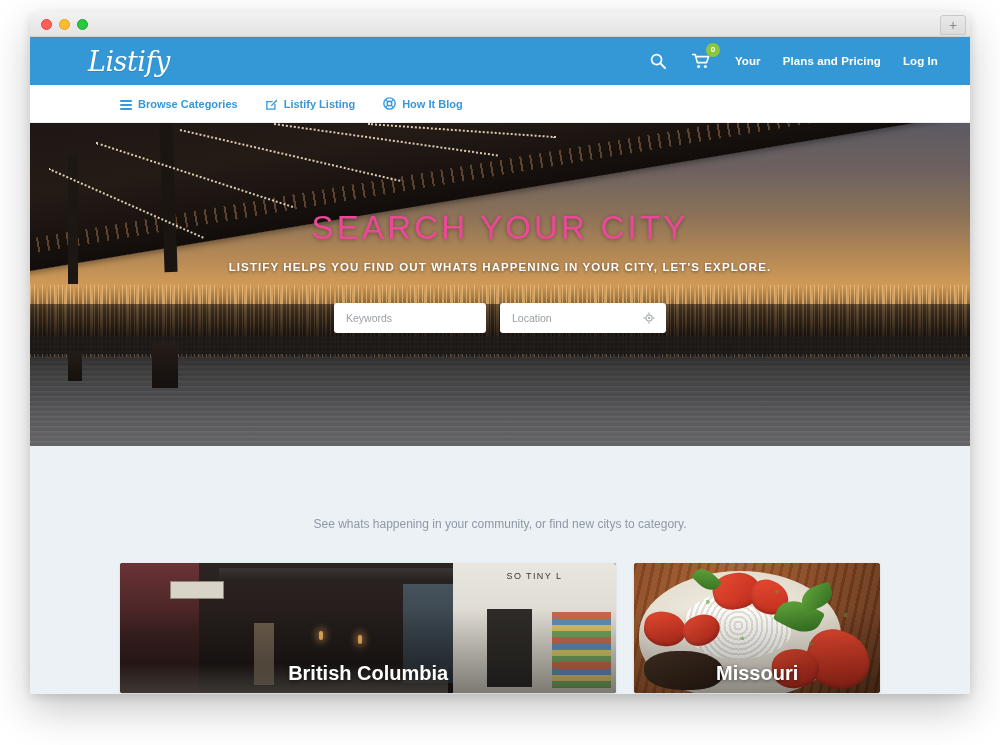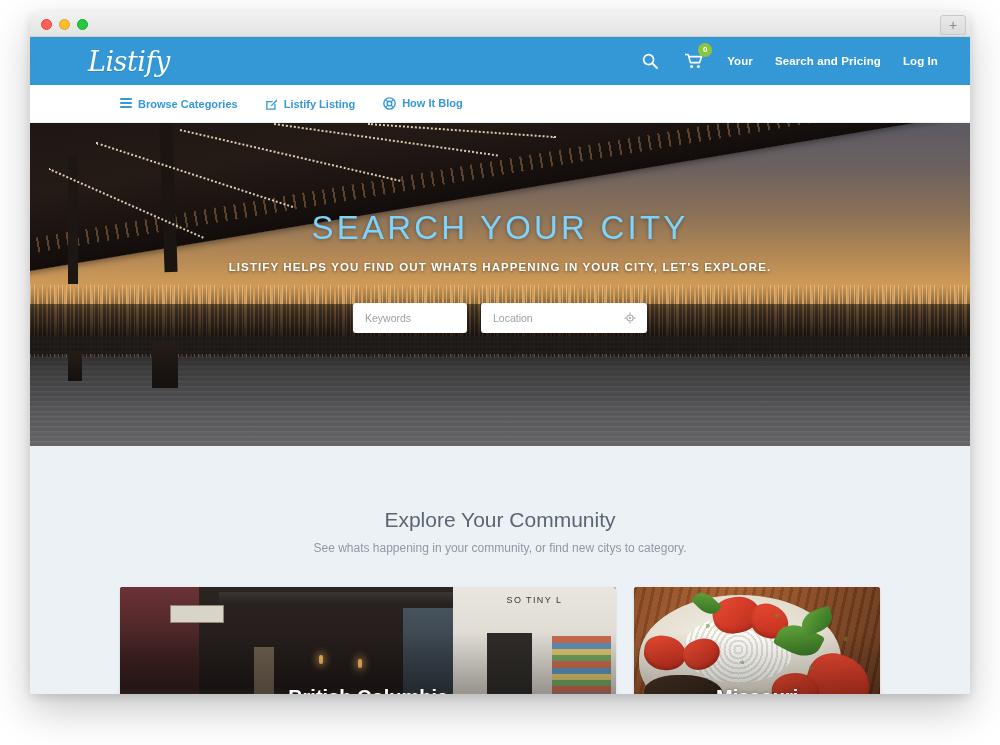--- a/index.html
+++ b/index.html
@@ -139,21 +139,21 @@
     background: #ffffff;
     border-bottom: 1px solid #eceff1;
     display: flex;
     align-items: center;
     padding-left: 90px;
     gap: 28px;
   }
 
   .sub-nav-item {
     display: flex;
-    align-items: flex-start;
+    align-items: flex-end;
     gap: 6px;
     color: #3498db;
     font-size: 11px;
     font-weight: bold;
     white-space: nowrap;
   }
   .sub-nav-item svg { display: block; flex: none; }
 
   .burger {
     width: 12px;
@@ -309,21 +309,21 @@
   }
 
   .hero-content {
     position: relative;
     z-index: 5;
     text-align: center;
     padding-top: 86px;
   }
 
   .hero-title {
-    color: #7dd3fc;
+    color: #ec4899;
     font-size: 33px;
     font-weight: normal;
     letter-spacing: 3.2px;
     text-shadow: 0 1px 4px rgba(0,0,0,0.35);
   }
 
   .hero-sub {
     margin-top: 14px;
     color: #ffffff;
     font-size: 11.5px;
@@ -343,21 +343,21 @@
   .field {
     position: relative;
     height: 30px;
     background: #ffffff;
     border-radius: 3px;
     display: flex;
     align-items: center;
     padding: 0 12px;
     box-shadow: 0 1px 3px rgba(0,0,0,0.18);
   }
-  .field-keywords { width: 114px; align-items: center; }
+  .field-keywords { width: 152px; align-items: center; }
   .field-location { width: 166px; }
   .field-category { width: 138px; }
 
   .field-text {
     font-size: 10.5px;
     color: #9aa0a6;
     font-family: "Liberation Sans", sans-serif;
   }
   .field-icon {
     position: absolute;
@@ -583,21 +583,21 @@
         <div class="hdr-icon-btn">
           <svg width="19" height="16" viewBox="0 0 19 16">
             <path d="M0.5 1.5 H3.2 L5.4 9.6 H14.6 L16.6 3.6 H4.1" fill="none" stroke="#ffffff" stroke-width="1.6" stroke-linecap="round" stroke-linejoin="round"></path>
             <circle cx="6.6" cy="13.4" r="1.5" fill="#ffffff"></circle>
             <circle cx="13.4" cy="13.4" r="1.5" fill="#ffffff"></circle>
           </svg>
           <span class="cart-badge">0</span>
         </div>
 
         <a class="hdr-link">Your</a>
-        <a class="hdr-link">Search and Pricing</a>
+        <a class="hdr-link">Plans and Pricing</a>
         <a class="hdr-link">Log In</a>
       </div>
     </div>
 
     <div class="sub-nav">
 
       <div class="sub-nav-item">
         <span class="burger">
           <i></i>
             <i></i>
@@ -673,21 +673,20 @@
               </svg>
             </span>
           </div>
 
 
         </div>
       </div>
     </div>
 
     <div class="explore">
-      <h2 class="explore-title">Explore Your Community</h2>
       <div class="explore-sub">See whats happening in your community, or find new citys to category.</div>
 
       <div class="city-grid">
 
         <div class="city-card wide">
           <div class="art-storefront">
             <div class="sf-bg"></div>
             <div class="sf-left"></div>
             <div class="sf-awning"></div>
             <div class="sf-sign"></div>

